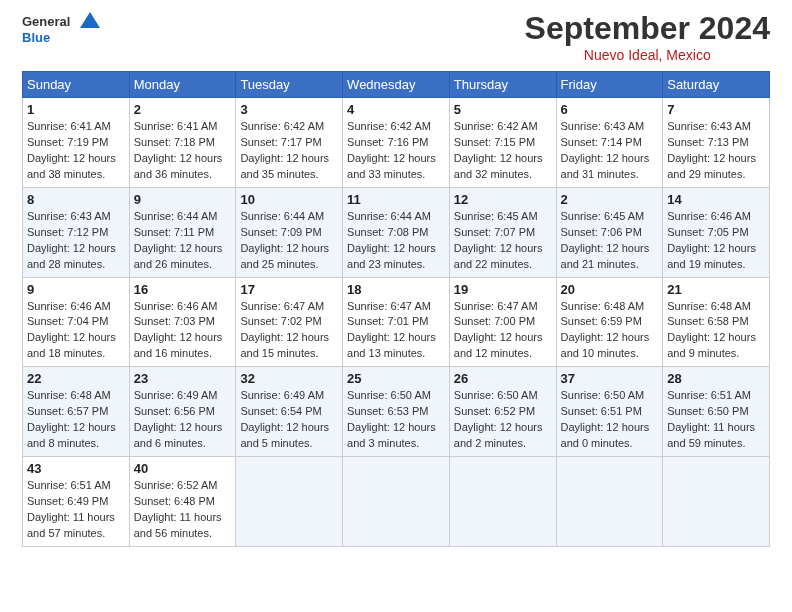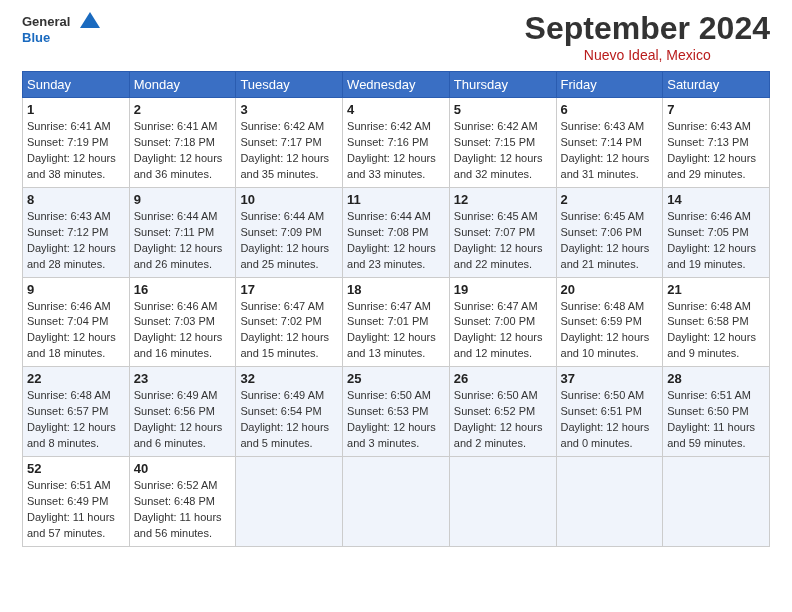--- a/index.html
+++ b/index.html
@@ -236,21 +236,21 @@
             <span class="day-num">37</span>
             <div class="day-info">Sunrise: 6:50 AM<br>Sunset: 6:51 PM<br>Daylight: 12 hours<br>and 0 minutes.</div>
           </td>
           <td>
             <span class="day-num">28</span>
             <div class="day-info">Sunrise: 6:51 AM<br>Sunset: 6:50 PM<br>Daylight: 11 hours<br>and 59 minutes.</div>
           </td>
         </tr>
         <tr>
           <td>
-            <span class="day-num">52</span>
+            <span class="day-num">43</span>
             <div class="day-info">Sunrise: 6:51 AM<br>Sunset: 6:49 PM<br>Daylight: 11 hours<br>and 57 minutes.</div>
           </td>
           <td>
             <span class="day-num">40</span>
             <div class="day-info">Sunrise: 6:52 AM<br>Sunset: 6:48 PM<br>Daylight: 11 hours<br>and 56 minutes.</div>
           </td>
           <td class="empty"></td>
           <td class="empty"></td>
           <td class="empty"></td>
           <td class="empty"></td>

